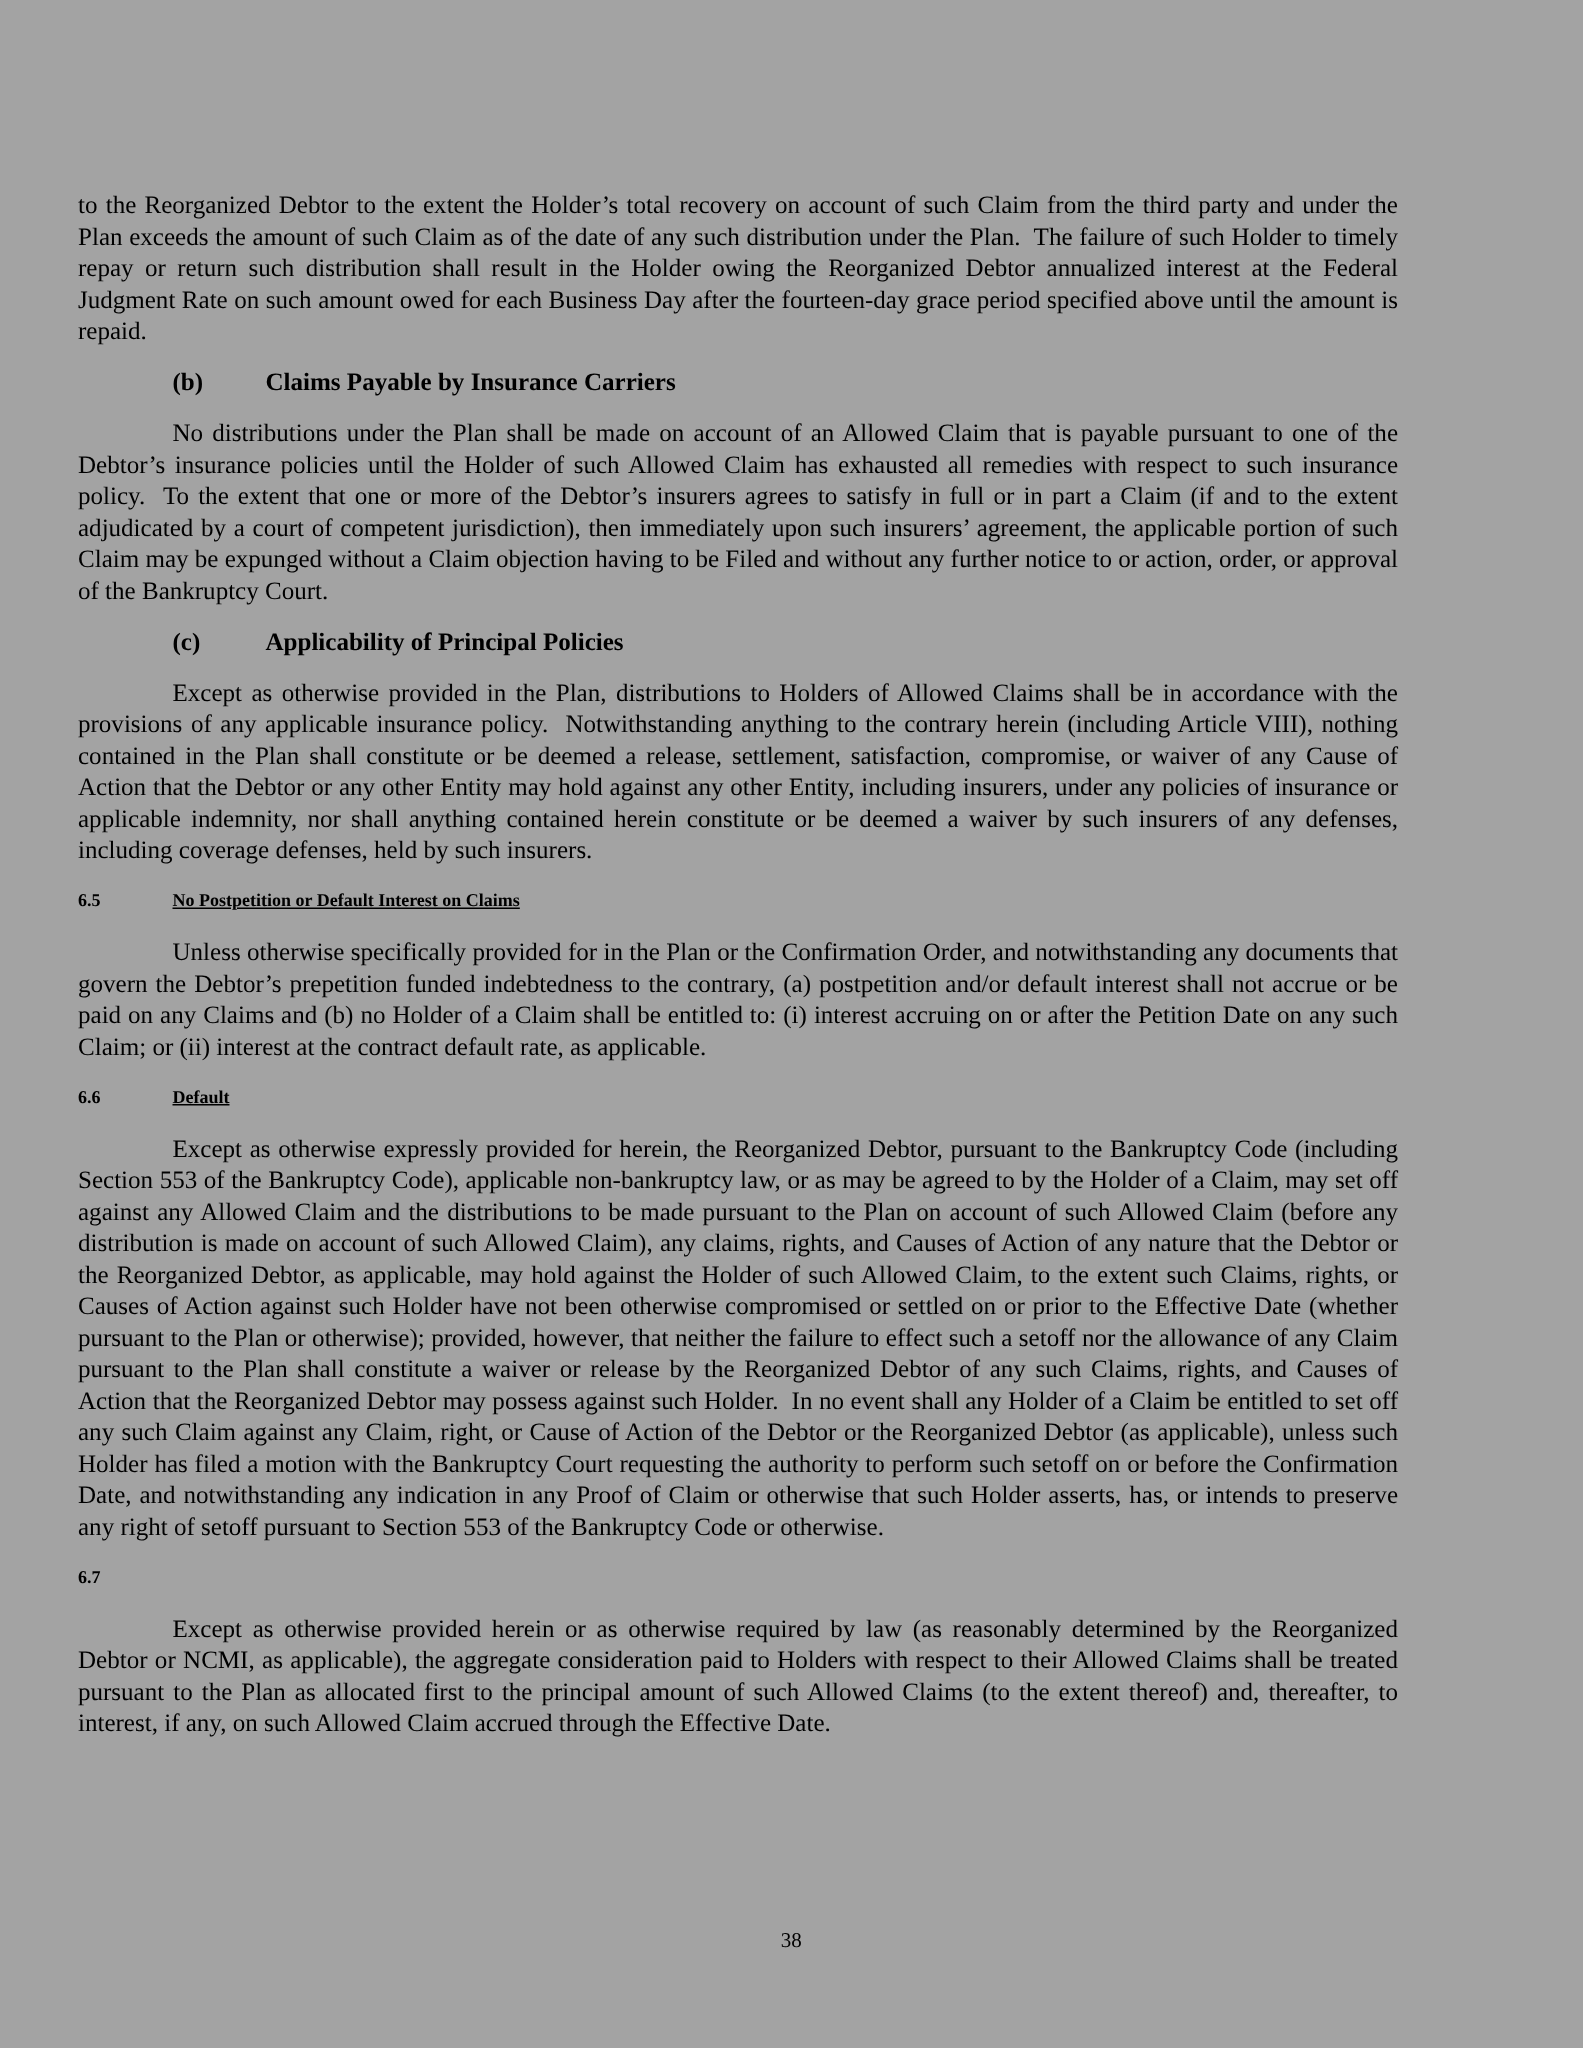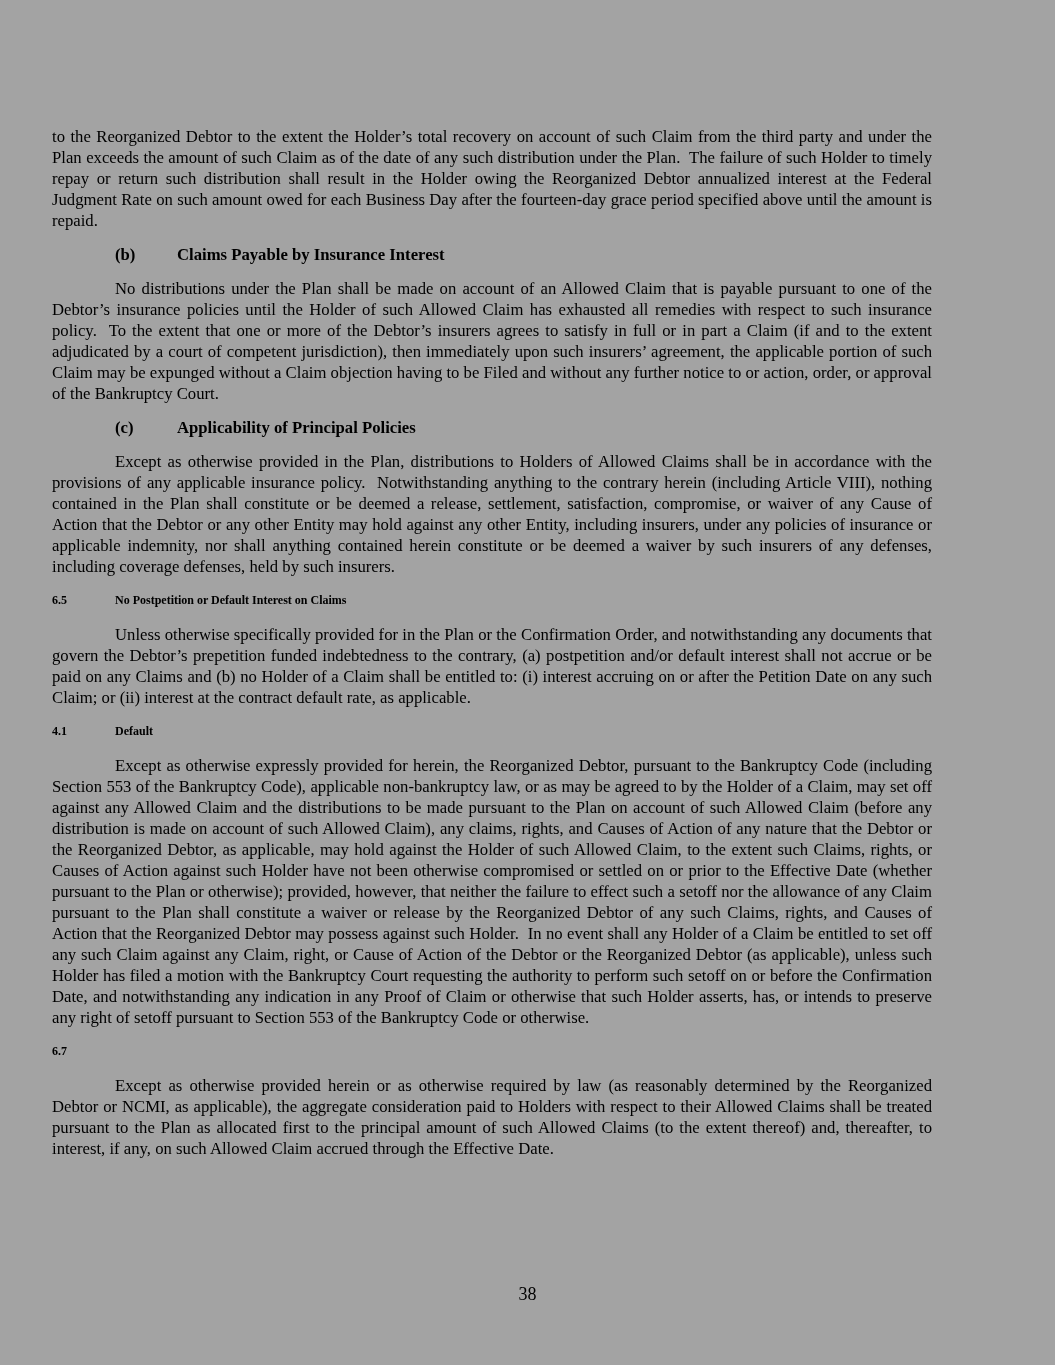--- a/index.html
+++ b/index.html
@@ -48,63 +48,64 @@
     font-weight: bold;
   }
   .h-num {
     flex: none;
     width: 63px;
   }
   .sub-heading .h-num {
     width: 62px;
   }
   .h-title-underline {
+    text-decoration: underline;
     text-align: right;
   }
   .u {
   }
   .i {
   }
   .page-number {
     position: absolute;
     left: 0;
     top: 1284px;
     width: 100%;
     text-align: center;
-    font-size: 18px;
+    font-size: 14px;
     line-height: 21px;
   }
 </style>
 </head>
 <body>
 
 <div class="page">
 
   <p class="para">to the Reorganized Debtor to the extent the Holder’s total recovery on account of such Claim from the third party and under the Plan exceeds the amount of such Claim as of the date of any such distribution under the Plan.  The failure of such Holder to timely repay or return such distribution shall result in the Holder owing the Reorganized Debtor annualized interest at the Federal Judgment Rate on such amount owed for each Business Day after the fourteen-day grace period specified above until the amount is repaid.</p>
 
   <div class="sub-heading">
     <span class="h-num">(b)</span>
-    <span class="h-title">Claims Payable by Insurance Interest</span>
+    <span class="h-title">Claims Payable by Insurance Carriers</span>
   </div>
   <p class="para indent">No distributions under the Plan shall be made on account of an Allowed Claim that is payable pursuant to one of the Debtor’s insurance policies until the Holder of such Allowed Claim has exhausted all remedies with respect to such insurance policy.  To the extent that one or more of the Debtor’s insurers agrees to satisfy in full or in part a Claim (if and to the extent adjudicated by a court of competent jurisdiction), then immediately upon such insurers’ agreement, the applicable portion of such Claim may be expunged without a Claim objection having to be Filed and without any further notice to or action, order, or approval of the Bankruptcy Court.</p>
 
   <div class="sub-heading">
     <span class="h-num">(c)</span>
     <span class="h-title">Applicability of Principal Policies</span>
   </div>
   <p class="para indent"><span>Except as otherwise provided in the Plan, distributions to Holders of Allowed Claims shall be in accordance with the provisions of any applicable insurance policy.  Notwithstanding anything to the contrary herein (including </span><span class="u">Article VIII</span><span>), nothing contained in the Plan shall constitute or be deemed a release, settlement, satisfaction, compromise, or waiver of any Cause of Action that the Debtor or any other Entity may hold against any other Entity, including insurers, under any policies of insurance or applicable indemnity, nor shall anything contained herein constitute or be deemed a waiver by such insurers of any defenses, including coverage defenses, held by such insurers.</span></p>
 
   <div class="sec-heading">
     <span class="h-num">6.5</span>
     <span class="h-title-underline">No Postpetition or Default Interest on Claims</span>
   </div>
   <p class="para indent">Unless otherwise specifically provided for in the Plan or the Confirmation Order, and notwithstanding any documents that govern the Debtor’s prepetition funded indebtedness to the contrary, (a) postpetition and/or default interest shall not accrue or be paid on any Claims and (b) no Holder of a Claim shall be entitled to: (i) interest accruing on or after the Petition Date on any such Claim; or (ii) interest at the contract default rate, as applicable.</p>
 
   <div class="sec-heading">
-    <span class="h-num">4.1</span>
+    <span class="h-num">6.6</span>
     <span class="h-title-underline">Default</span>
   </div>
   <p class="para indent"><span>Except as otherwise expressly provided for herein, the Reorganized Debtor, pursuant to the Bankruptcy Code (including Section 553 of the Bankruptcy Code), applicable non-bankruptcy law, or as may be agreed to by the Holder of a Claim, may set off against any Allowed Claim and the distributions to be made pursuant to the Plan on account of such Allowed Claim (before any distribution is made on account of such Allowed Claim), any claims, rights, and Causes of Action of any nature that the Debtor or the Reorganized Debtor, as applicable, may hold against the Holder of such Allowed Claim, to the extent such Claims, rights, or Causes of Action against such Holder have not been otherwise compromised or settled on or prior to the Effective Date (whether pursuant to the Plan or otherwise); </span><span class="i">provided</span><span>, </span><span class="i">however</span><span>, that neither the failure to effect such a setoff nor the allowance of any Claim pursuant to the Plan shall constitute a waiver or release by the Reorganized Debtor of any such Claims, rights, and Causes of Action that the Reorganized Debtor may possess against such Holder.  In no event shall any Holder of a Claim be entitled to set off any such Claim against any Claim, right, or Cause of Action of the Debtor or the Reorganized Debtor (as applicable), unless such Holder has filed a motion with the Bankruptcy Court requesting the authority to perform such setoff on or before the Confirmation Date, and notwithstanding any indication in any Proof of Claim or otherwise that such Holder asserts, has, or intends to preserve any right of setoff pursuant to Section 553 of the Bankruptcy Code or otherwise.</span></p>
 
   <div class="sec-heading">
     <span class="h-num">6.7</span>
   </div>
   <p class="para indent">Except as otherwise provided herein or as otherwise required by law (as reasonably determined by the Reorganized Debtor or NCMI, as applicable), the aggregate consideration paid to Holders with respect to their Allowed Claims shall be treated pursuant to the Plan as allocated first to the principal amount of such Allowed Claims (to the extent thereof) and, thereafter, to interest, if any, on such Allowed Claim accrued through the Effective Date.</p>
 
   <div class="page-number">38</div>

